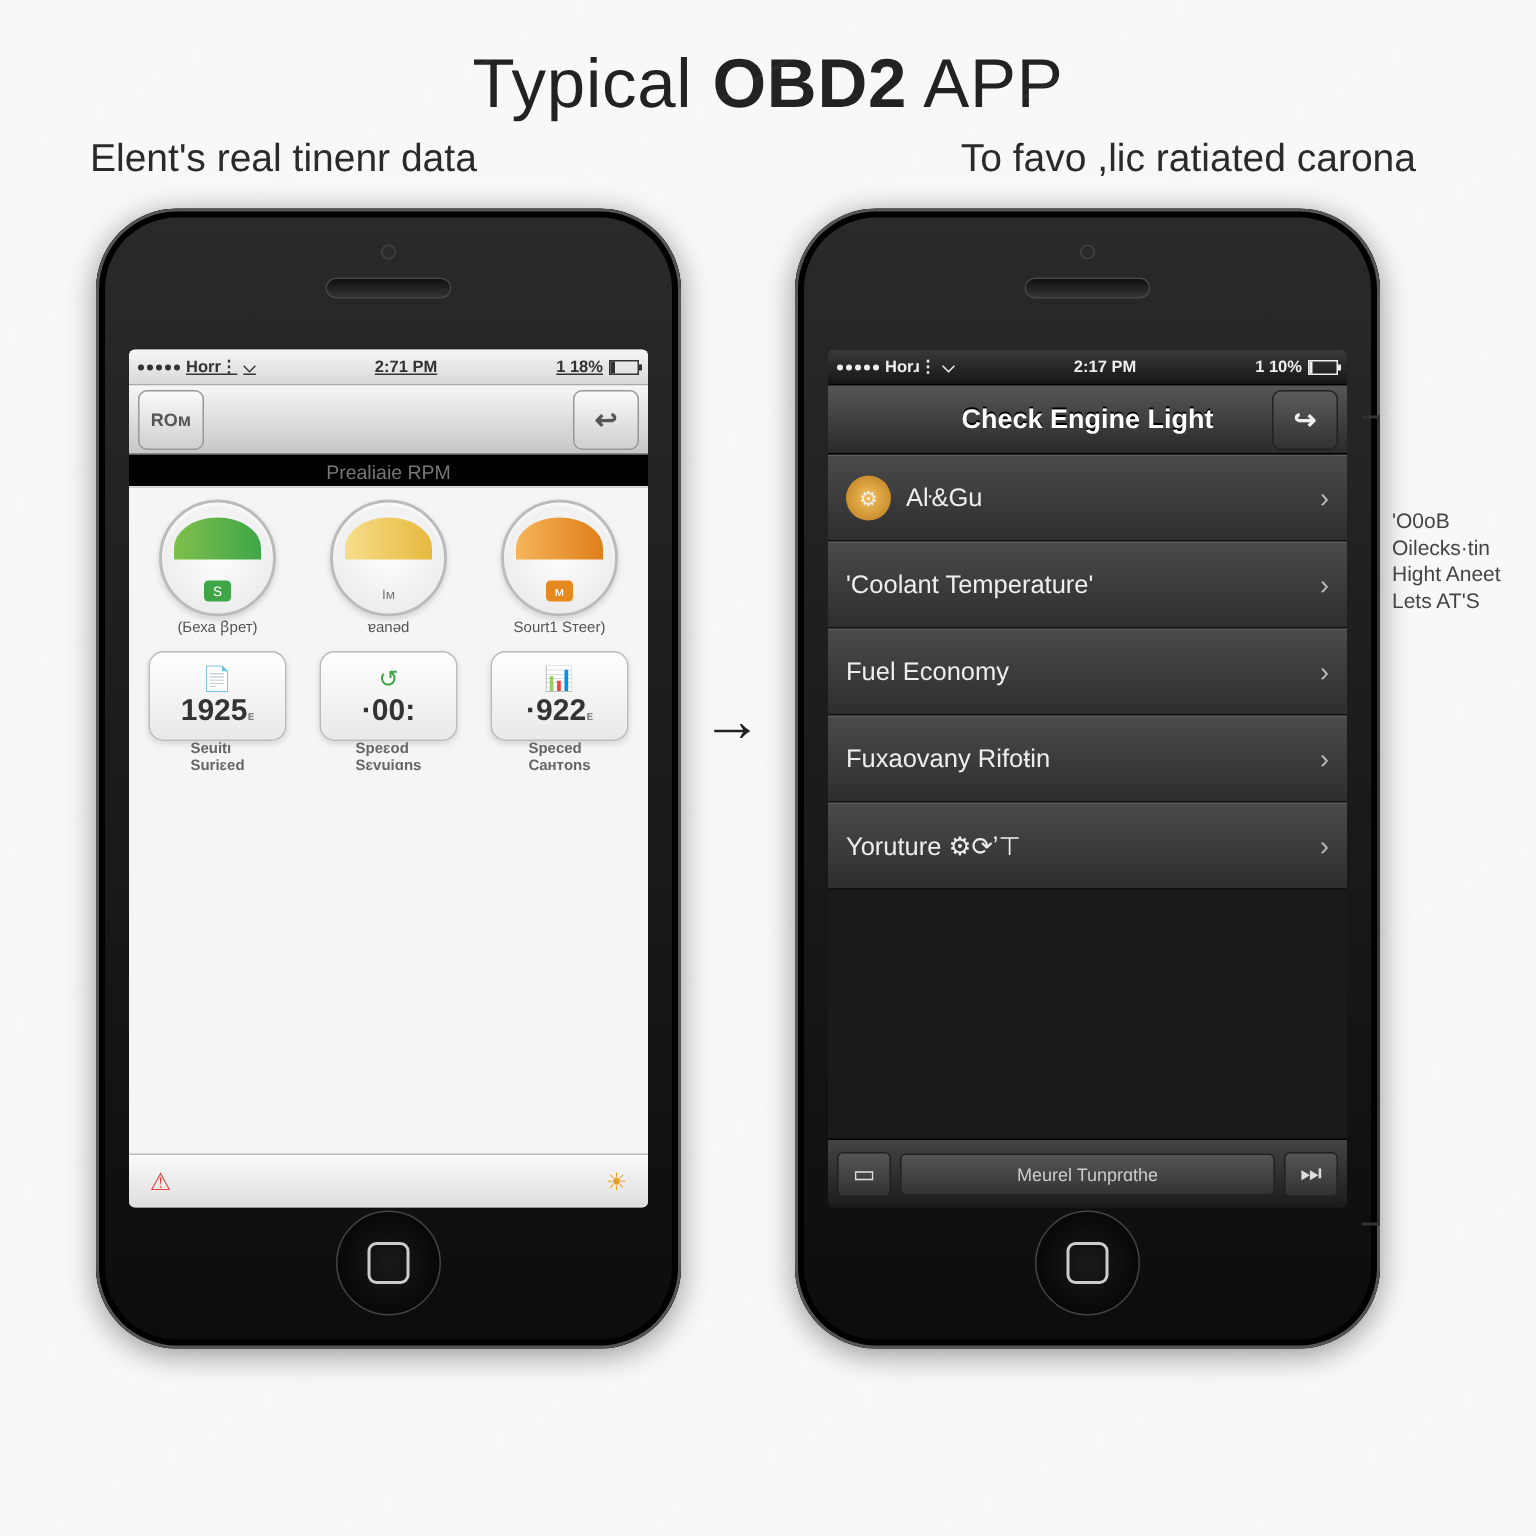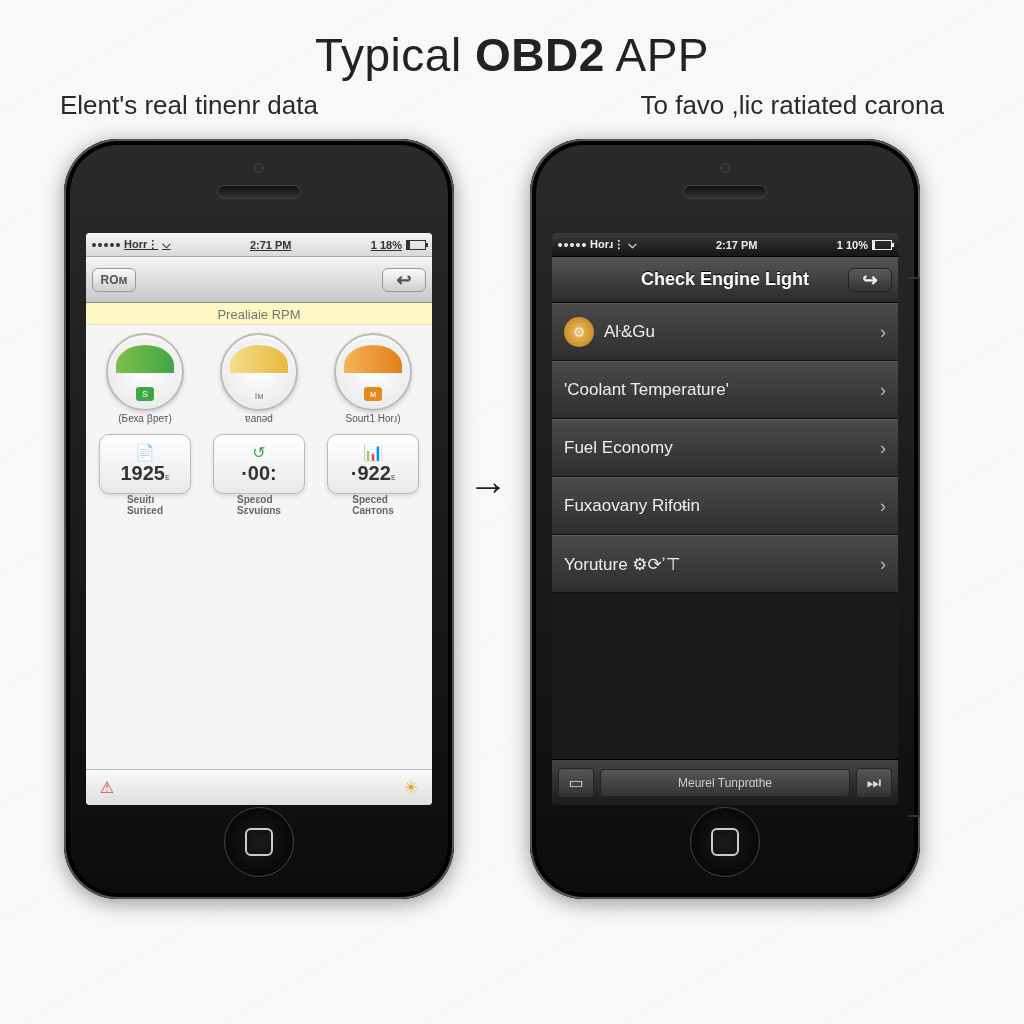--- a/index.html
+++ b/index.html
@@ -102,32 +102,32 @@
   border-bottom: 1px solid #888;
 }
 .navbar.dark {
   background: linear-gradient(#565656,#2a2a2a);
   border-bottom: 1px solid #000;
 }
 .nav-title { flex:1; text-align:center; font-weight:700; }
 .navbar.light .nav-title { color:#444; font-size:22px; text-shadow:0 1px 0 #fff;}
 .navbar.dark  .nav-title { color:#fff; font-size:18px; text-shadow:0 -1px 0 #000;}
 .nav-btn {
-  min-width:44px;height:24px;border-radius:6px;
+  min-width:44px;height:40px;border-radius:6px;
   display:flex;align-items:center;justify-content:center;
   font-size:12px;font-weight:700;
 }
 .nav-btn.light { background:linear-gradient(#fafafa,#cfcfcf); border:1px solid #999; color:#555;}
 .nav-btn.dark  { background:linear-gradient(#5b5b5b,#333); border:1px solid #222; color:#eee;}
 .arrow-icon { font-size:18px; }
 
 
 .section-label {
   text-align:center; font-size:13px; color:#777;
-  padding:4px 0 2px; background:#fef9c3; border-bottom:1px solid #ddd;
+  padding:4px 0 2px; background:#000000; border-bottom:1px solid #ddd;
 }
 .gauges {
   flex:1; background:#f5f5f5;
   padding: 8px 6px;
 }
 .gauge-row { display:flex; gap:8px; justify-content:space-around; margin-bottom:10px;}
 .gauge {
   width: 104px;
   display:flex; flex-direction:column; align-items:center;
 }
@@ -278,21 +278,21 @@
               <div class="band" style="background:linear-gradient(90deg,#f7dd8a,#e6b93e);"></div>
               <div style="position:absolute;bottom:8px;left:50%;transform:translateX(-50%);font-size:9px;color:#777;">Iм</div>
             </div>
             <div class="gauge-caption">ɐanəd</div>
           </div>
           <div class="gauge">
             <div class="gauge-dial">
               <div class="band" style="background:linear-gradient(90deg,#f6b45a,#e07f1a);"></div>
               <div style="position:absolute;bottom:8px;left:50%;transform:translateX(-50%);width:18px;height:14px;background:#e68a1f;border-radius:3px;color:#fff;font-size:9px;text-align:center;line-height:14px;">м</div>
             </div>
-            <div class="gauge-caption">Sourt1 Horɹ)</div>
+            <div class="gauge-caption">Sourt1 Sтeer)</div>
           </div>
         </div>
         <div class="gauge-row">
           <div class="gauge">
             <div class="gauge-box">
               <span class="small-ic">📄</span>
               <span class="big"><span>1925</span><span class="gauge-subtext">ᴇ</span></span>
             </div>
             <div class="gauge-sublabel"><span>Seuitı</span><br><span>Suriɛed</span></div>
           </div>
@@ -376,13 +376,14 @@
         <div class="tab-btn">▭</div>
         <div class="center">Meurel Tunprɑthe</div>
         <div class="tab-btn">⏭</div>
       </div>
     </div>
     <div class="home-btn"></div>
   </div>
 
   <div class="mid-arrow">→</div>
   <div class="right-bracket"></div>
+  <div class="right-annot">'O0ᴏB Oilecks·tin Hight Aneet Lets AT'S</div>
 </div>
 
 </body></html>

